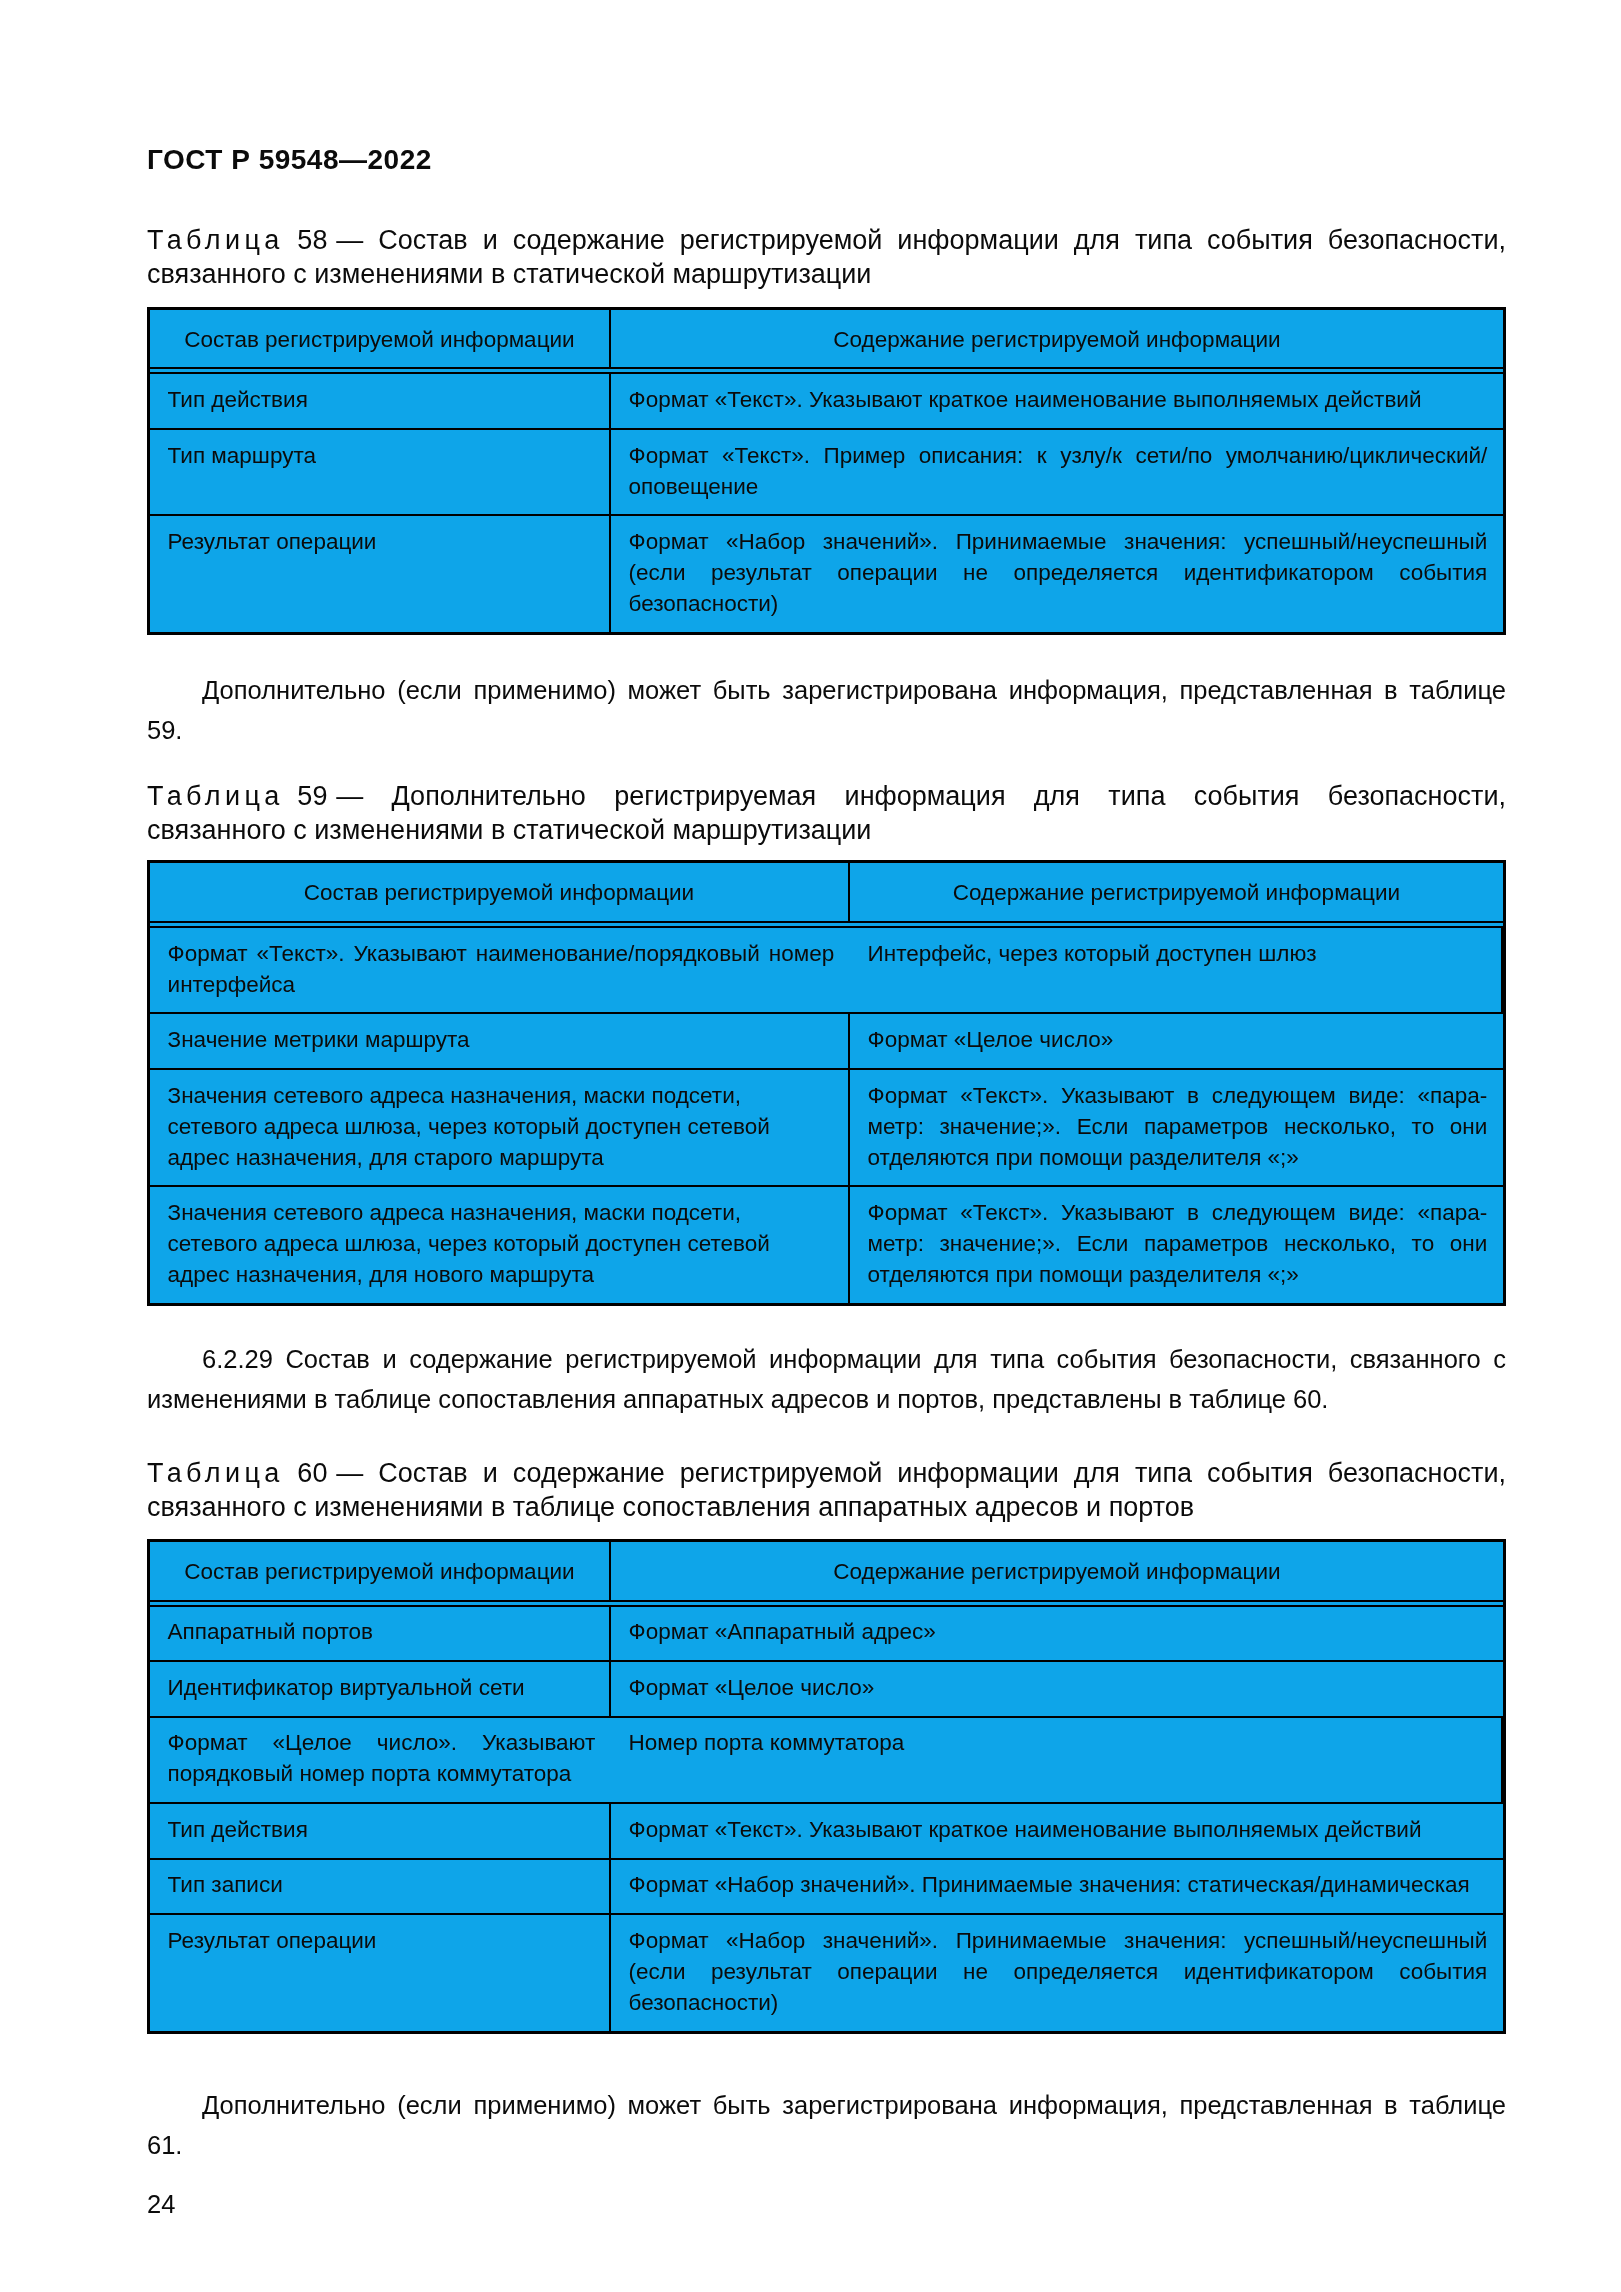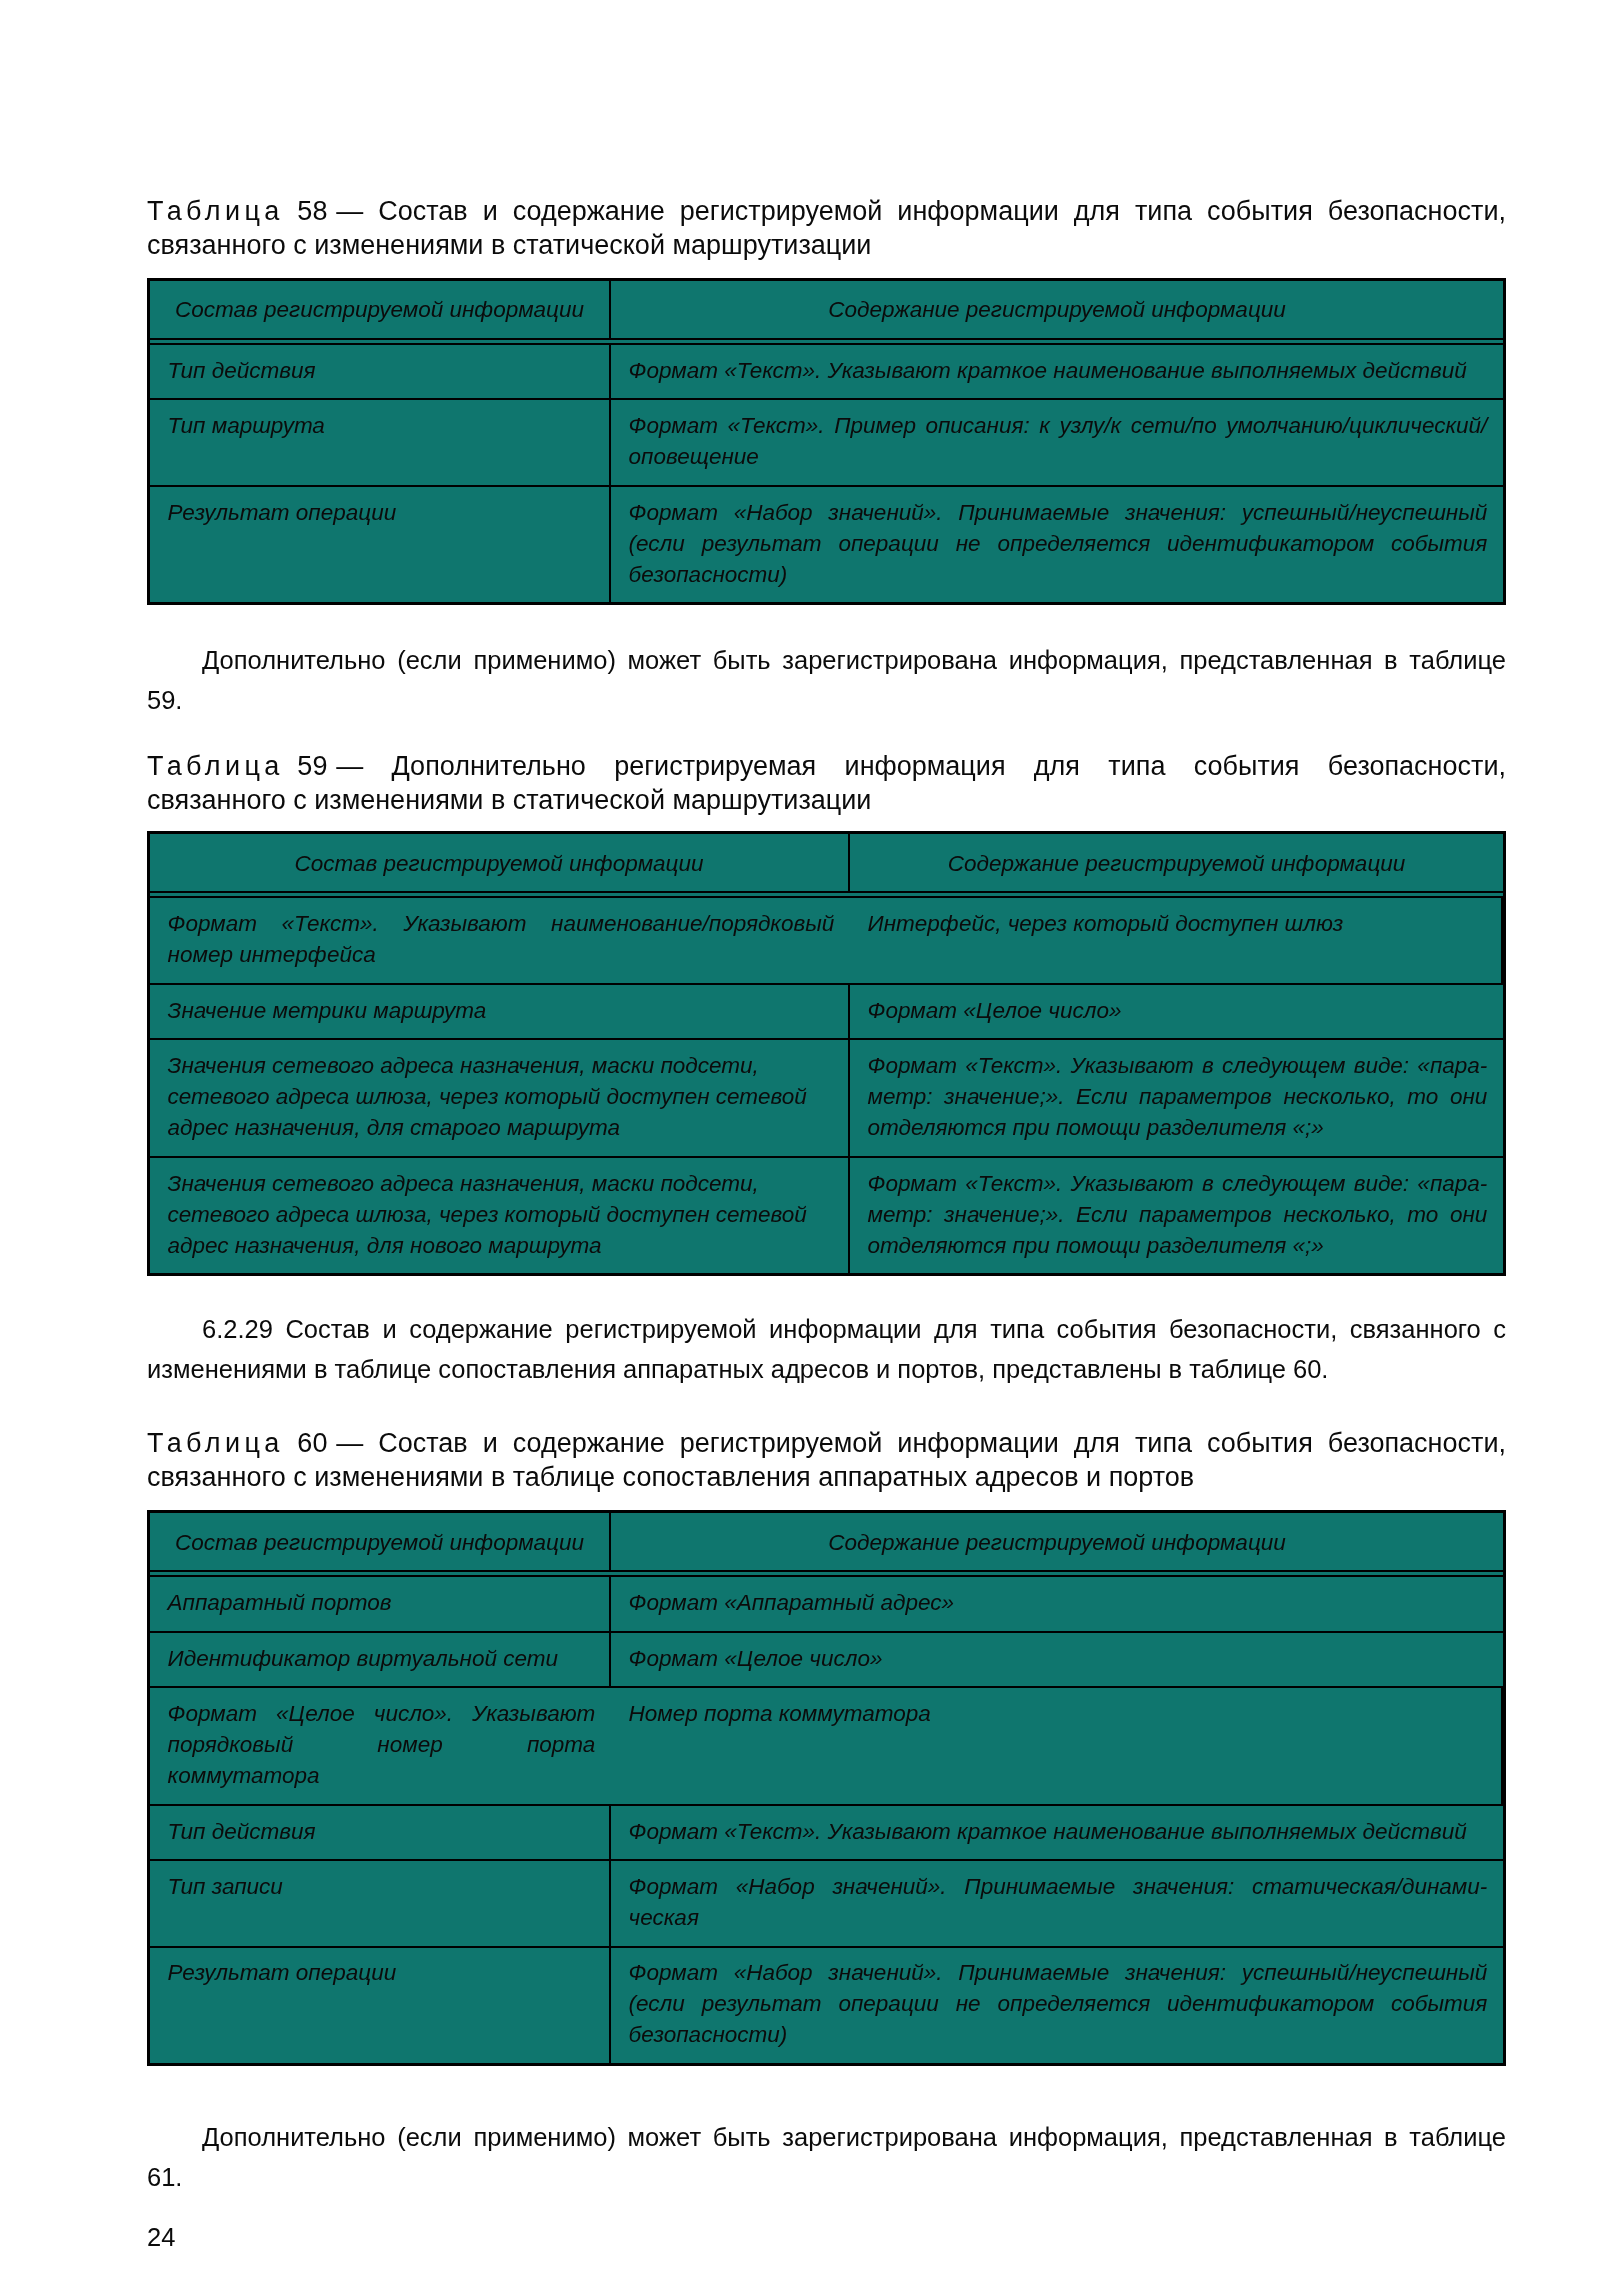--- a/index.html
+++ b/index.html
@@ -37,22 +37,21 @@
     line-height: 40px;
     text-align: justify;
     text-indent: 55px;
   }
   
   .gtable {
     border: 3.9px solid #000;
     box-sizing: border-box;
     font-size: 22.5px;
     line-height: 31px;
-    background: #0f766e;
-    font-style: italic;
+    background: #0ea5e9;
   }
   .t-head {
     display: grid;
     grid-template-columns: var(--c1) 1fr;
     border-bottom: 2px solid #000;
   }
   .t-body {
     margin-top: 2.9px;          
     border-top: 2px solid #000;
   }
@@ -87,20 +86,21 @@
     margin-top: 25.5px;
     font-size: 25.5px;
     line-height: 1.1;
   }
 </style>
 </head>
 <body>
 
 <div class="page">
 
+  <p class="doc-header">ГОСТ Р 59548—2022</p>
 
   <p class="tcaption mt-cap1"><span class="tword">Таблица</span><span class="tnum">58</span><span class="ttext">— Состав и содержание регистрируемой информации для типа события безопасности, связанного с изменениями в статической маршрутизации</span></p>
 
   <section class="gtable t58 mt-table">
     <div class="t-head">
       <div class="th-cell c1">Состав регистрируемой информации</div>
       <div class="th-cell c2">Содержание регистрируемой информации</div>
     </div>
     <div class="t-body">
       <div class="t-row">

